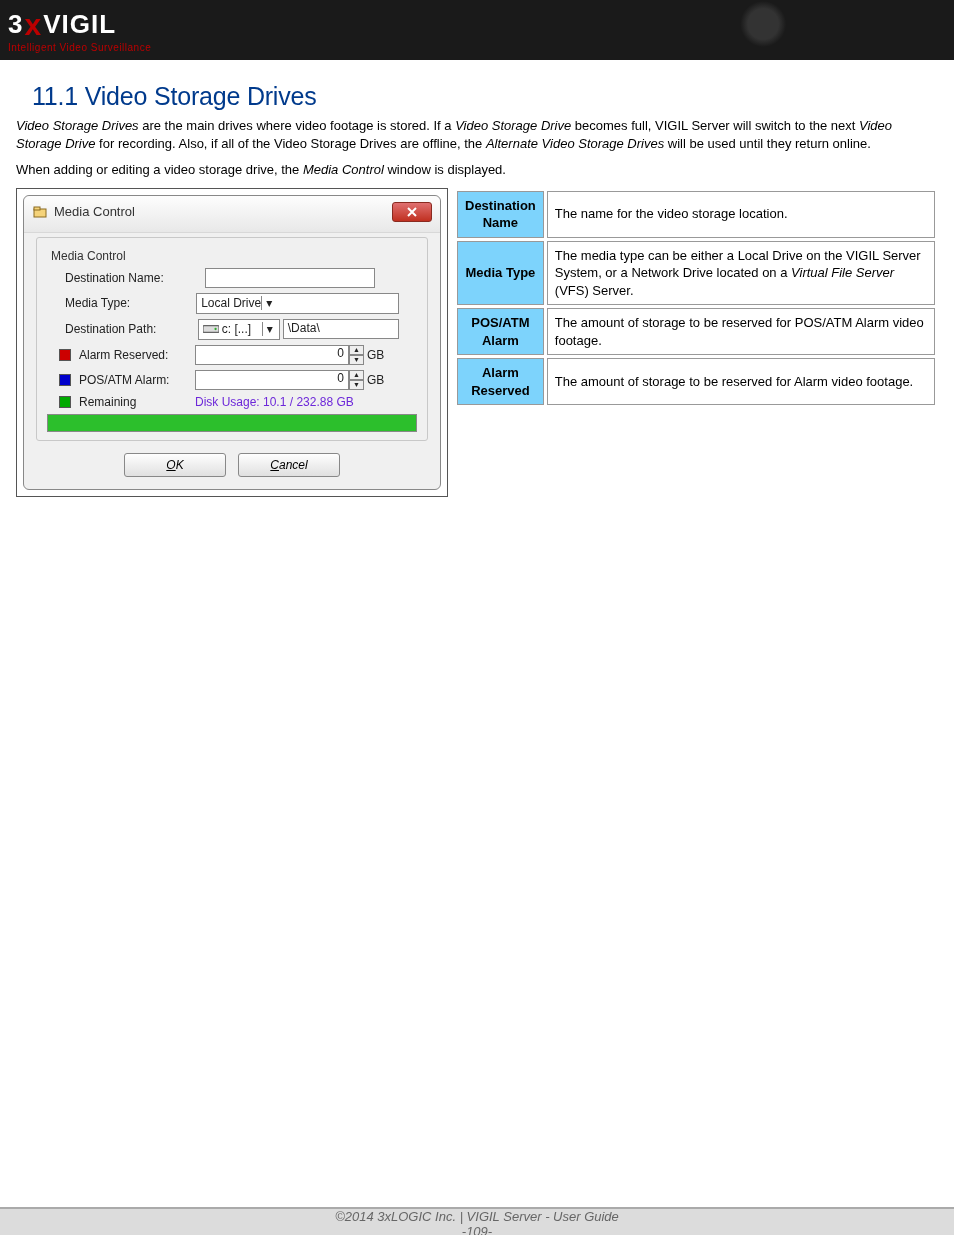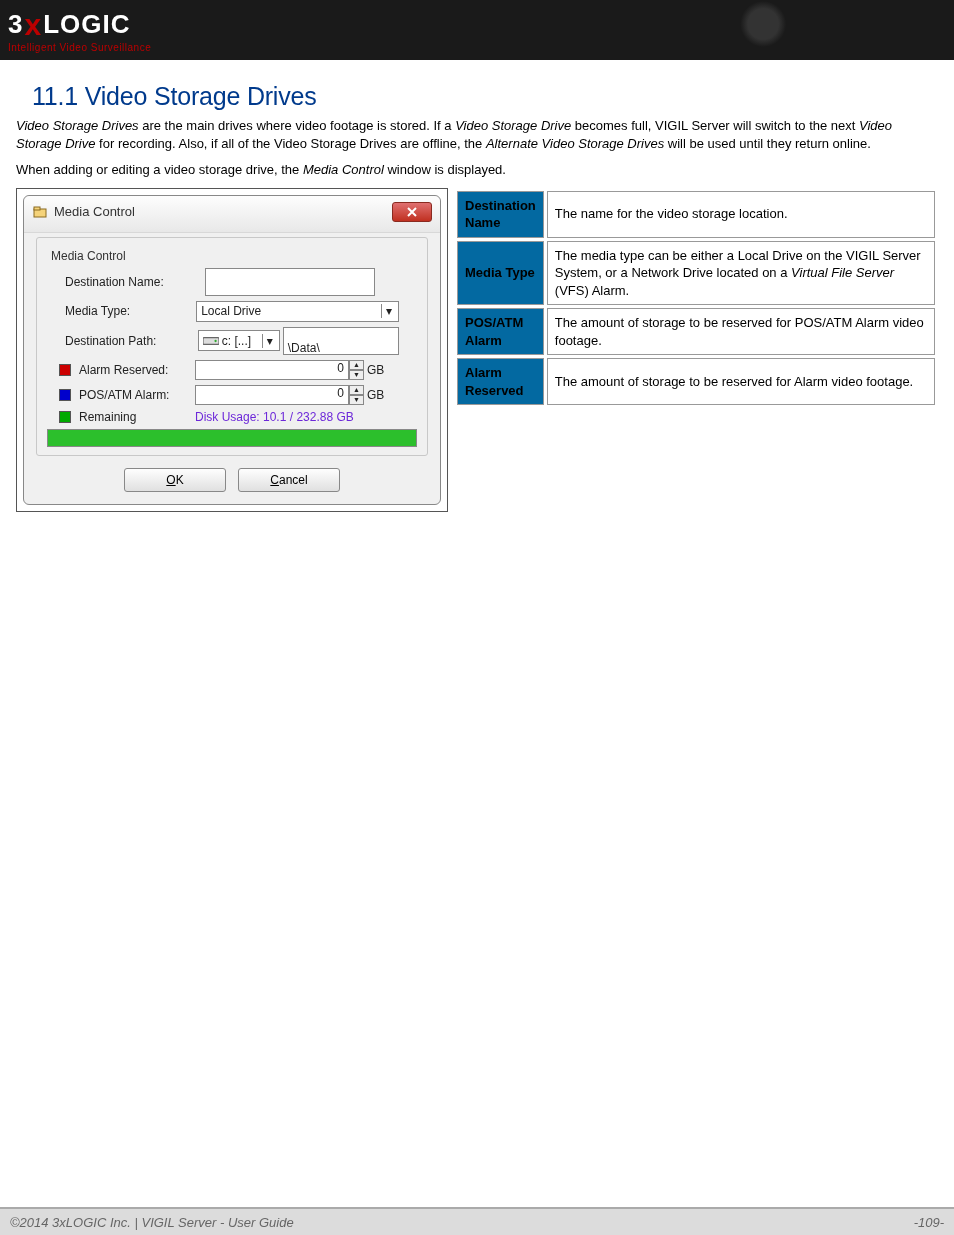--- a/index.html
+++ b/index.html
@@ -107,26 +107,26 @@
   }
   .fieldset-label { background: #f0f0f0; padding: 0 4px; margin-top: -18px; display: inline-block; font-size: 12px; color: #333; }
   .frow {
     display: flex; align-items: center; margin: 5px 18px;
     font-size: 12px; color: #222;
   }
   .flabel { width: 140px; }
   .fsub { margin-left: 12px; }
   .input {
     border: 1px solid #888; background: #fff; height: 20px;
-    padding: 13px 4px; font-size: 12px;
+    padding: 1px 4px; font-size: 12px;
   }
   .input-text { width: 170px; }
   .select {
     border: 1px solid #888; background: #fff; height: 21px; width: 216px;
-    display: flex; justify-content: space-between; align-items: center;
+    display: flex; justify-content: flex-start; align-items: center;
     padding: 0 2px 0 4px; font-size: 12px;
   }
   .dd-btn { border-left: 1px solid #888; padding: 0 4px; }
   .drvsel {
     border: 1px solid #888; background: #fff; height: 21px; width: 86px;
     display: flex; justify-content: space-between; align-items: center;
     padding: 0 2px 0 4px; font-size: 12px; margin-right: 3px;
   }
   .spin {
     display: flex; align-items: center;
@@ -141,54 +141,54 @@
   .sq { width: 12px; height: 12px; margin-right: 8px; display: inline-block; border: 1px solid #555;}
   .sq-red { background: #c00; }
   .sq-blue { background: #00c; }
   .sq-grn { background: #0a0; }
   .disk-usage { font-size: 12px; color: #6d28d9; }
   .progress {
     height: 18px; border: 1px solid #888; margin-top: 4px; background: #fff;
     position: relative; overflow: hidden;
   }
   .progress-fill { position: absolute; inset: 0; background: #2cbf2c; }
-  .btn-row { display: flex; justify-content: center; gap: 12px; padding: 6px 12px 0 12px; }
+  .btn-row { display: flex; justify-content: center; gap: 12px; padding: 6px 12px 0 12px; font-style: italic; }
   .btn {
     width: 102px; height: 24px; border: 1px solid #888; background: linear-gradient(#fefefe,#e0e0e0);
     border-radius: 3px; font-size: 12px; display: flex; align-items: center; justify-content: center;
   }
   .btn u { text-decoration: underline; }
   
   .defs { flex: 1; border-collapse: separate; border-spacing: 3px; width: 100%; }
   .defs td {
     border: 1px solid #999; padding: 5px 7px; vertical-align: middle;
     font-size: 13px; line-height: 1.35;
   }
   .defs td.k {
-    background: #0369a1; font-weight: bold; width: 78px;
+    background: #7dd3fc; font-weight: bold; text-align: center; width: 78px;
   }
   
   .footer {
     position: absolute; left: 0; right: 0; bottom: 0;
     height: 28px; background: #dcdcdc; border-top: 2px solid #aaa;
     display: flex; justify-content: space-between; align-items: center;
     padding: 0 10px; font-family: 'Arial Narrow', Arial, sans-serif;
-    font-size: 13px; color: #666; font-style: italic;
+    font-size: 13px; color: #666; font-style: italic; flex-direction: column;
   }
   svg.ico { width: 16px; height: 16px; }
 </style>
 </head>
 <body>
 
 <div class="banner">
   <div class="logo">
     <div class="logo-main">
       <span>3</span>
       <span class="logo-x">x</span>
-      <span>LOGIC</span>
+      <span>VIGIL</span>
     </div>
     <div class="logo-tag">Intelligent Video Surveillance</div>
   </div>
 </div>
 
 <div class="content">
   <h2 class="section-title">11.1 Video Storage Drives</h2>
 
   <p class="para">
     <em>Video Storage Drives</em><span> are the main drives where video footage is stored. If a </span><em>Video Storage Drive</em><span> becomes full, VIGIL Server will switch to the next </span><em>Video Storage Drive</em><span> for recording. Also, if all of the Video Storage Drives are offline, the </span><em>Alternate Video Storage Drives</em><span> will be used until they return online.</span>
@@ -298,21 +298,21 @@
 
     <table class="defs">
       <tbody>
           <tr>
         <td class="k">Destination Name</td>
         <td>The name for the video storage location.</td>
       </tr>
       <tr>
         <td class="k">Media Type</td>
         <td>
-          <span>The media type can be either a Local Drive on the VIGIL Server System, or a Network Drive located on a </span><em>Virtual File Server</em><span> (VFS) Alarm.</span>
+          <span>The media type can be either a Local Drive on the VIGIL Server System, or a Network Drive located on a </span><em>Virtual File Server</em><span> (VFS) Server.</span>
         </td>
       </tr>
       <tr>
         <td class="k">POS/ATM Alarm</td>
         <td>The amount of storage to be reserved for POS/ATM Alarm video footage.</td>
       </tr>
       <tr>
         <td class="k">Alarm Reserved</td>
         <td>The amount of storage to be reserved for Alarm video footage.</td>
       </tr>

